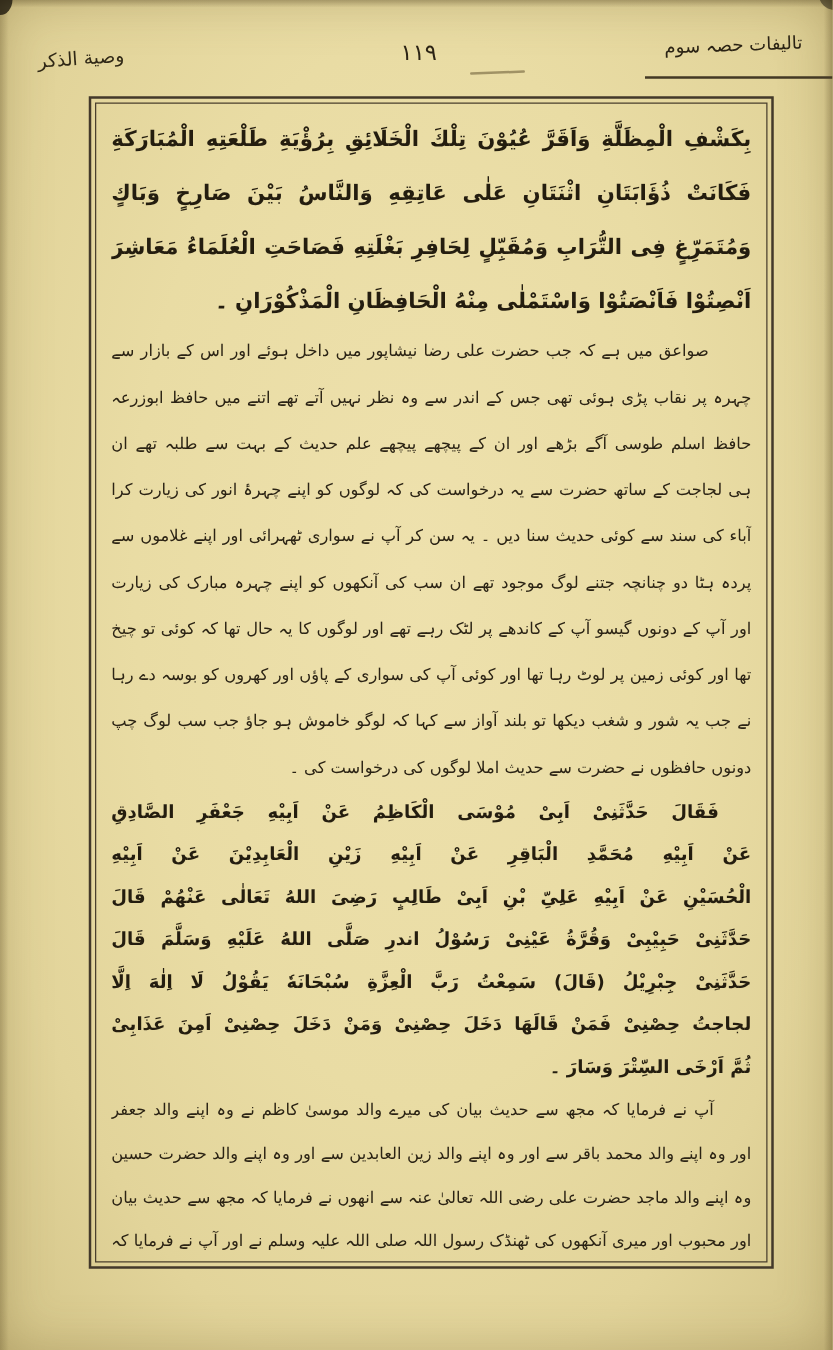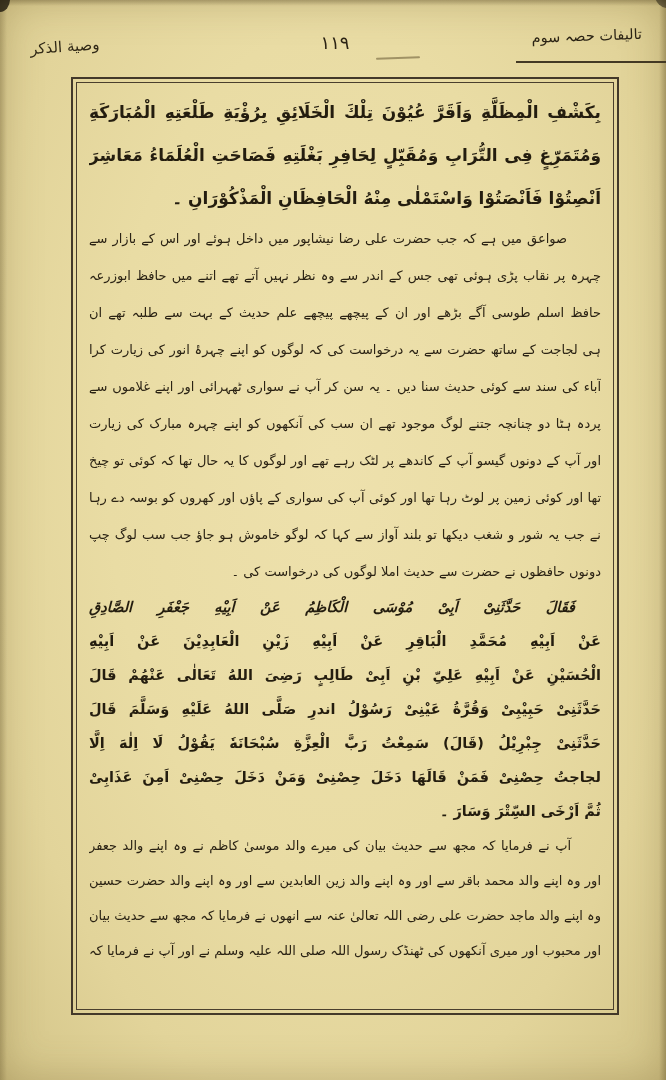--- a/index.html
+++ b/index.html
@@ -69,21 +69,21 @@
     font-size:13px;line-height:37px;height:37px;
   }
   .arabic-2 .line{
     font-weight:bold;font-size:14.5px;line-height:34px;height:34px;color:#241d0f;
   }
   .urdu-2 .line{
     font-size:13px;line-height:35px;height:35px;
   }
   .arabic-1{margin-top:2px;}
   .urdu-1 .line:first-child{padding-right:34px;}
-  .arabic-2 .line:first-child{padding-right:26px;font-style:italic;}
+  .arabic-2 .line:first-child{padding-right:26px;}
   .urdu-2 .line:first-child{padding-right:30px;}
   .arabic-1 .line:last-child,
   .urdu-1 .line:last-child,
   .arabic-2 .line:last-child{text-align-last:right;}
 </style>
 </head>
 <body>
 
 <div class="page">
 
@@ -100,20 +100,21 @@
   <div class="h-dash"></div>
 
   <div class="h-right">تالیفات حصہ سوم</div>
   <div class="h-right-rule"></div>
 
   <div class="frame">
     <div class="frame-inner">
 
       <div class="block arabic-1">
           <div class="line">بِكَشْفِ الْمِظَلَّةِ وَاَقَرَّ عُيُوْنَ تِلْكَ الْخَلَائِقِ بِرُؤْيَةِ طَلْعَتِهِ الْمُبَارَكَةِ</div>
+          <div class="line">فَكَانَتْ ذُؤَابَتَانِ اثْنَتَانِ عَلٰى عَاتِقِهِ وَالنَّاسُ بَيْنَ صَارِخٍ وَبَاكٍ</div>
           <div class="line">وَمُتَمَرِّغٍ فِى التُّرَابِ وَمُقَبِّلٍ لِحَافِرِ بَغْلَتِهِ فَصَاحَتِ الْعُلَمَاءُ مَعَاشِرَ النَّاسِ</div>
           <div class="line">اَنْصِتُوْا فَاَنْصَتُوْا وَاسْتَمْلٰى مِنْهُ الْحَافِظَانِ الْمَذْكُوْرَانِ ۔</div>
         </div>
 
       <div class="block urdu-1">
           <div class="line">صواعق میں ہے کہ جب حضرت علی رضا نیشاپور میں داخل ہوئے اور اس کے بازار سے گزرے تو انکے</div>
           <div class="line">چہرہ پر نقاب پڑی ہوئی تھی جس کے اندر سے وہ نظر نہیں آتے تھے اتنے میں حافظ ابوزرعہ رازی اور</div>
           <div class="line">حافظ اسلم طوسی آگے بڑھے اور ان کے پیچھے پیچھے علم حدیث کے بہت سے طلبہ تھے ان دونوں نے نہایت</div>
           <div class="line">ہی لجاجت کے ساتھ حضرت سے یہ درخواست کی کہ لوگوں کو اپنے چہرۂ انور کی زیارت کرا دیں اور اپنے</div>
           <div class="line">آباء کی سند سے کوئی حدیث سنا دیں ۔ یہ سن کر آپ نے سواری ٹھہرائی اور اپنے غلاموں سے ارشاد فرمایا کہ</div>

